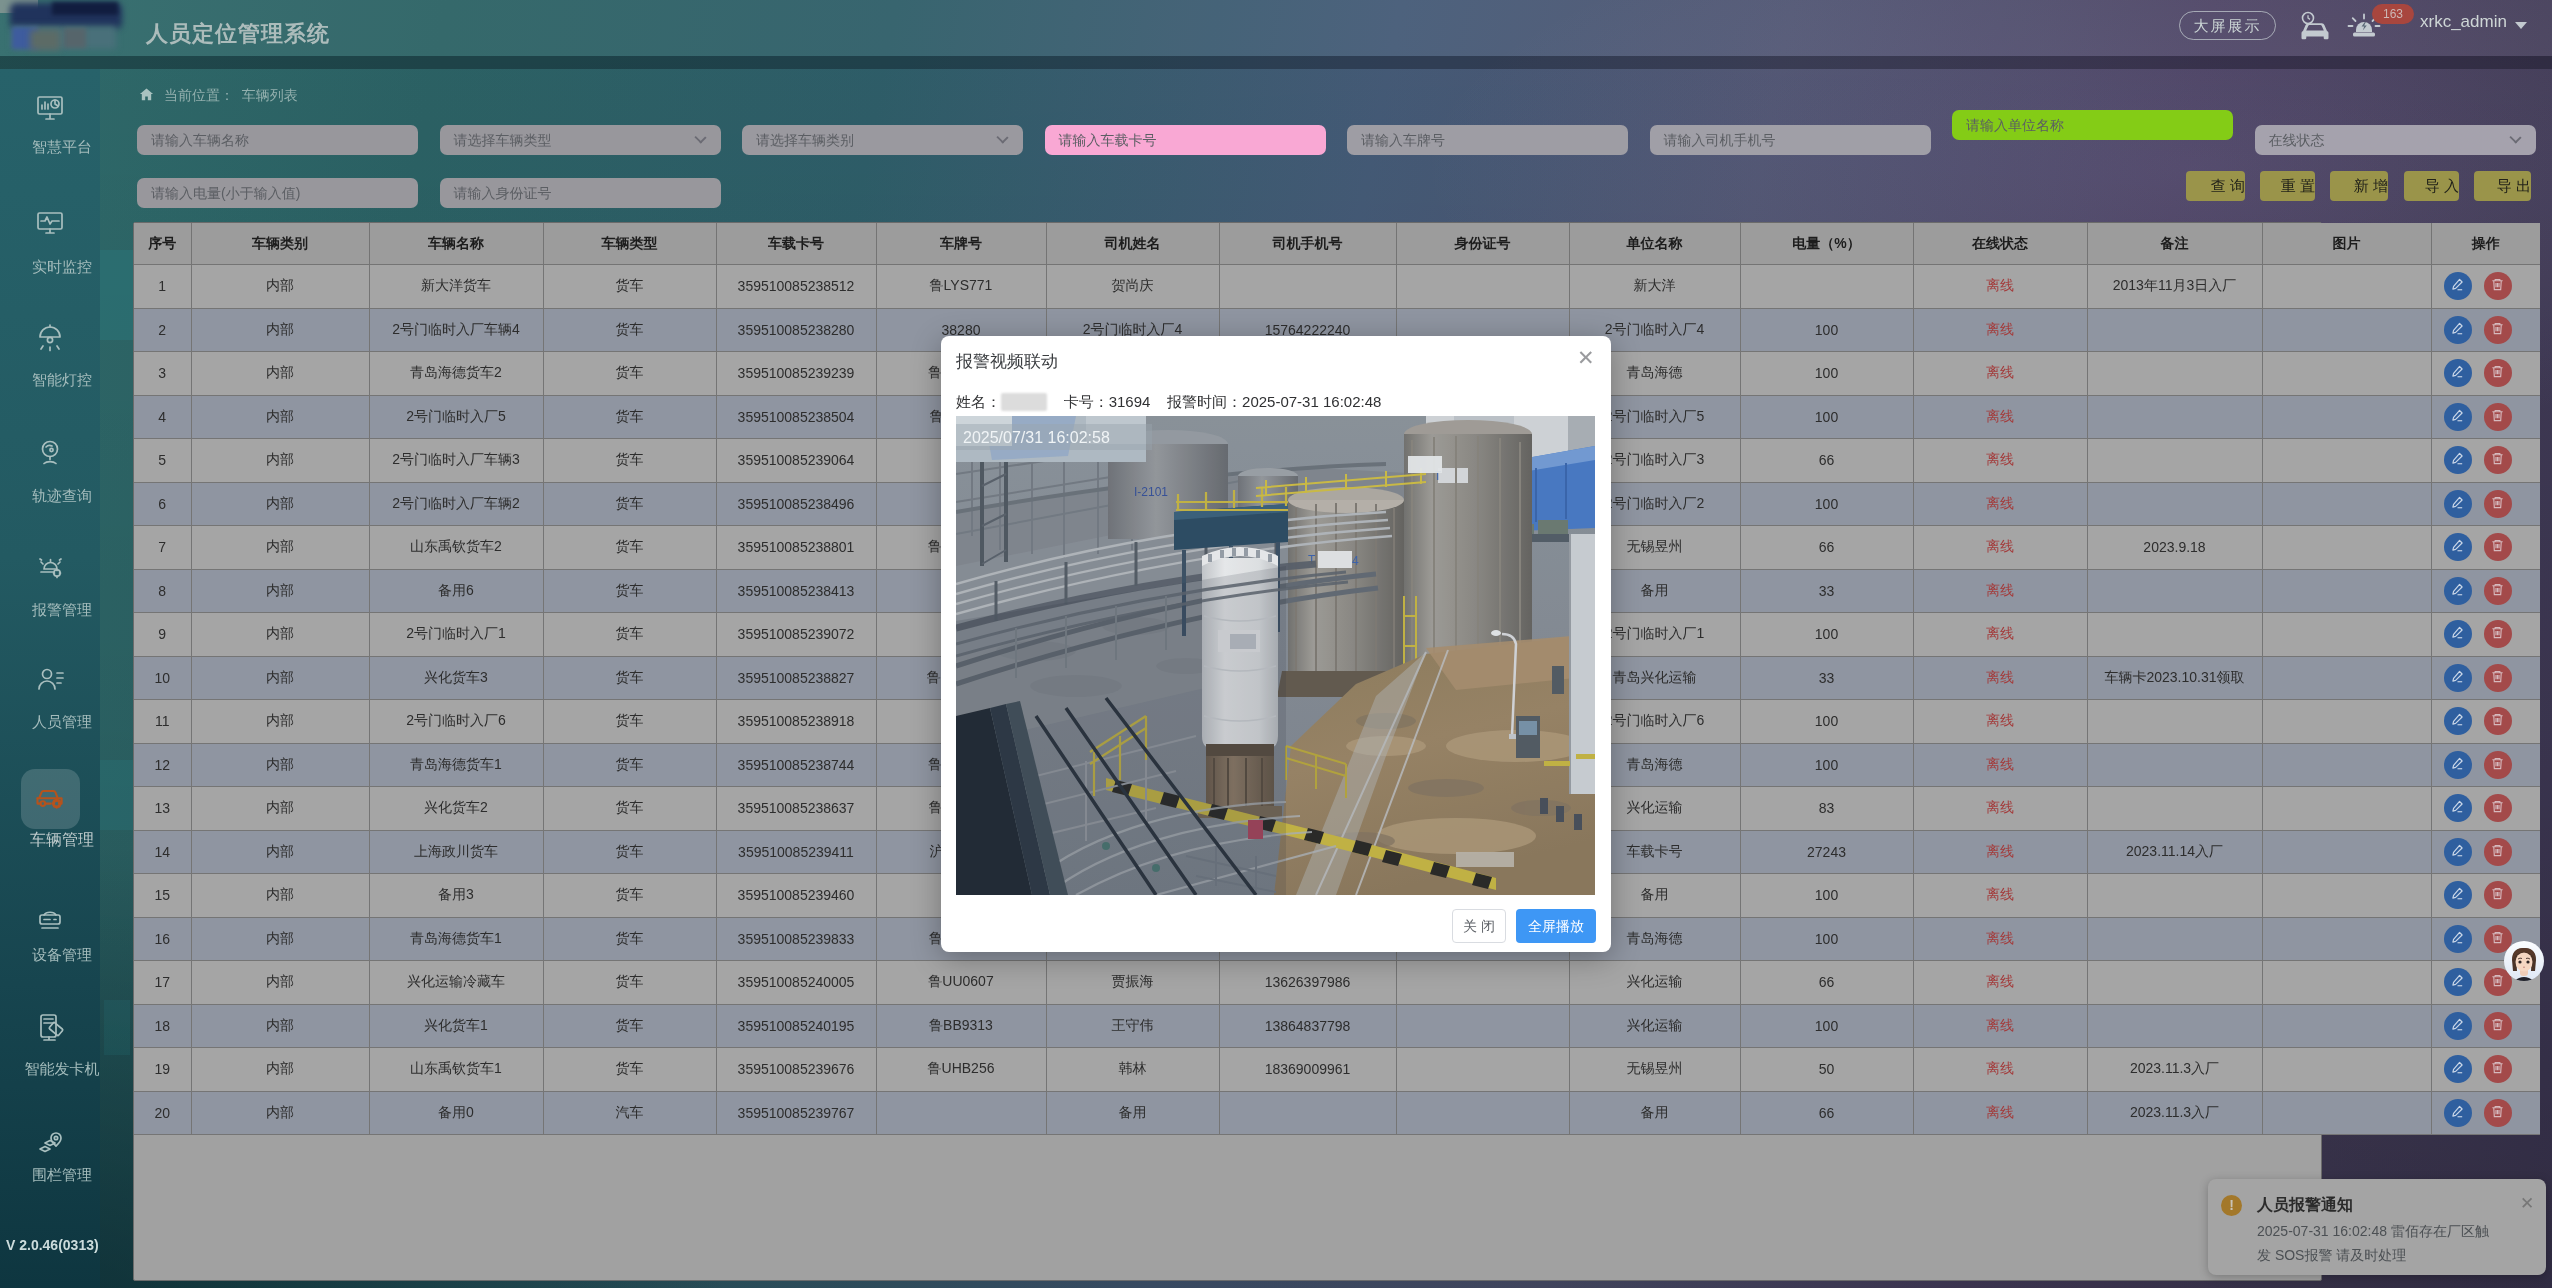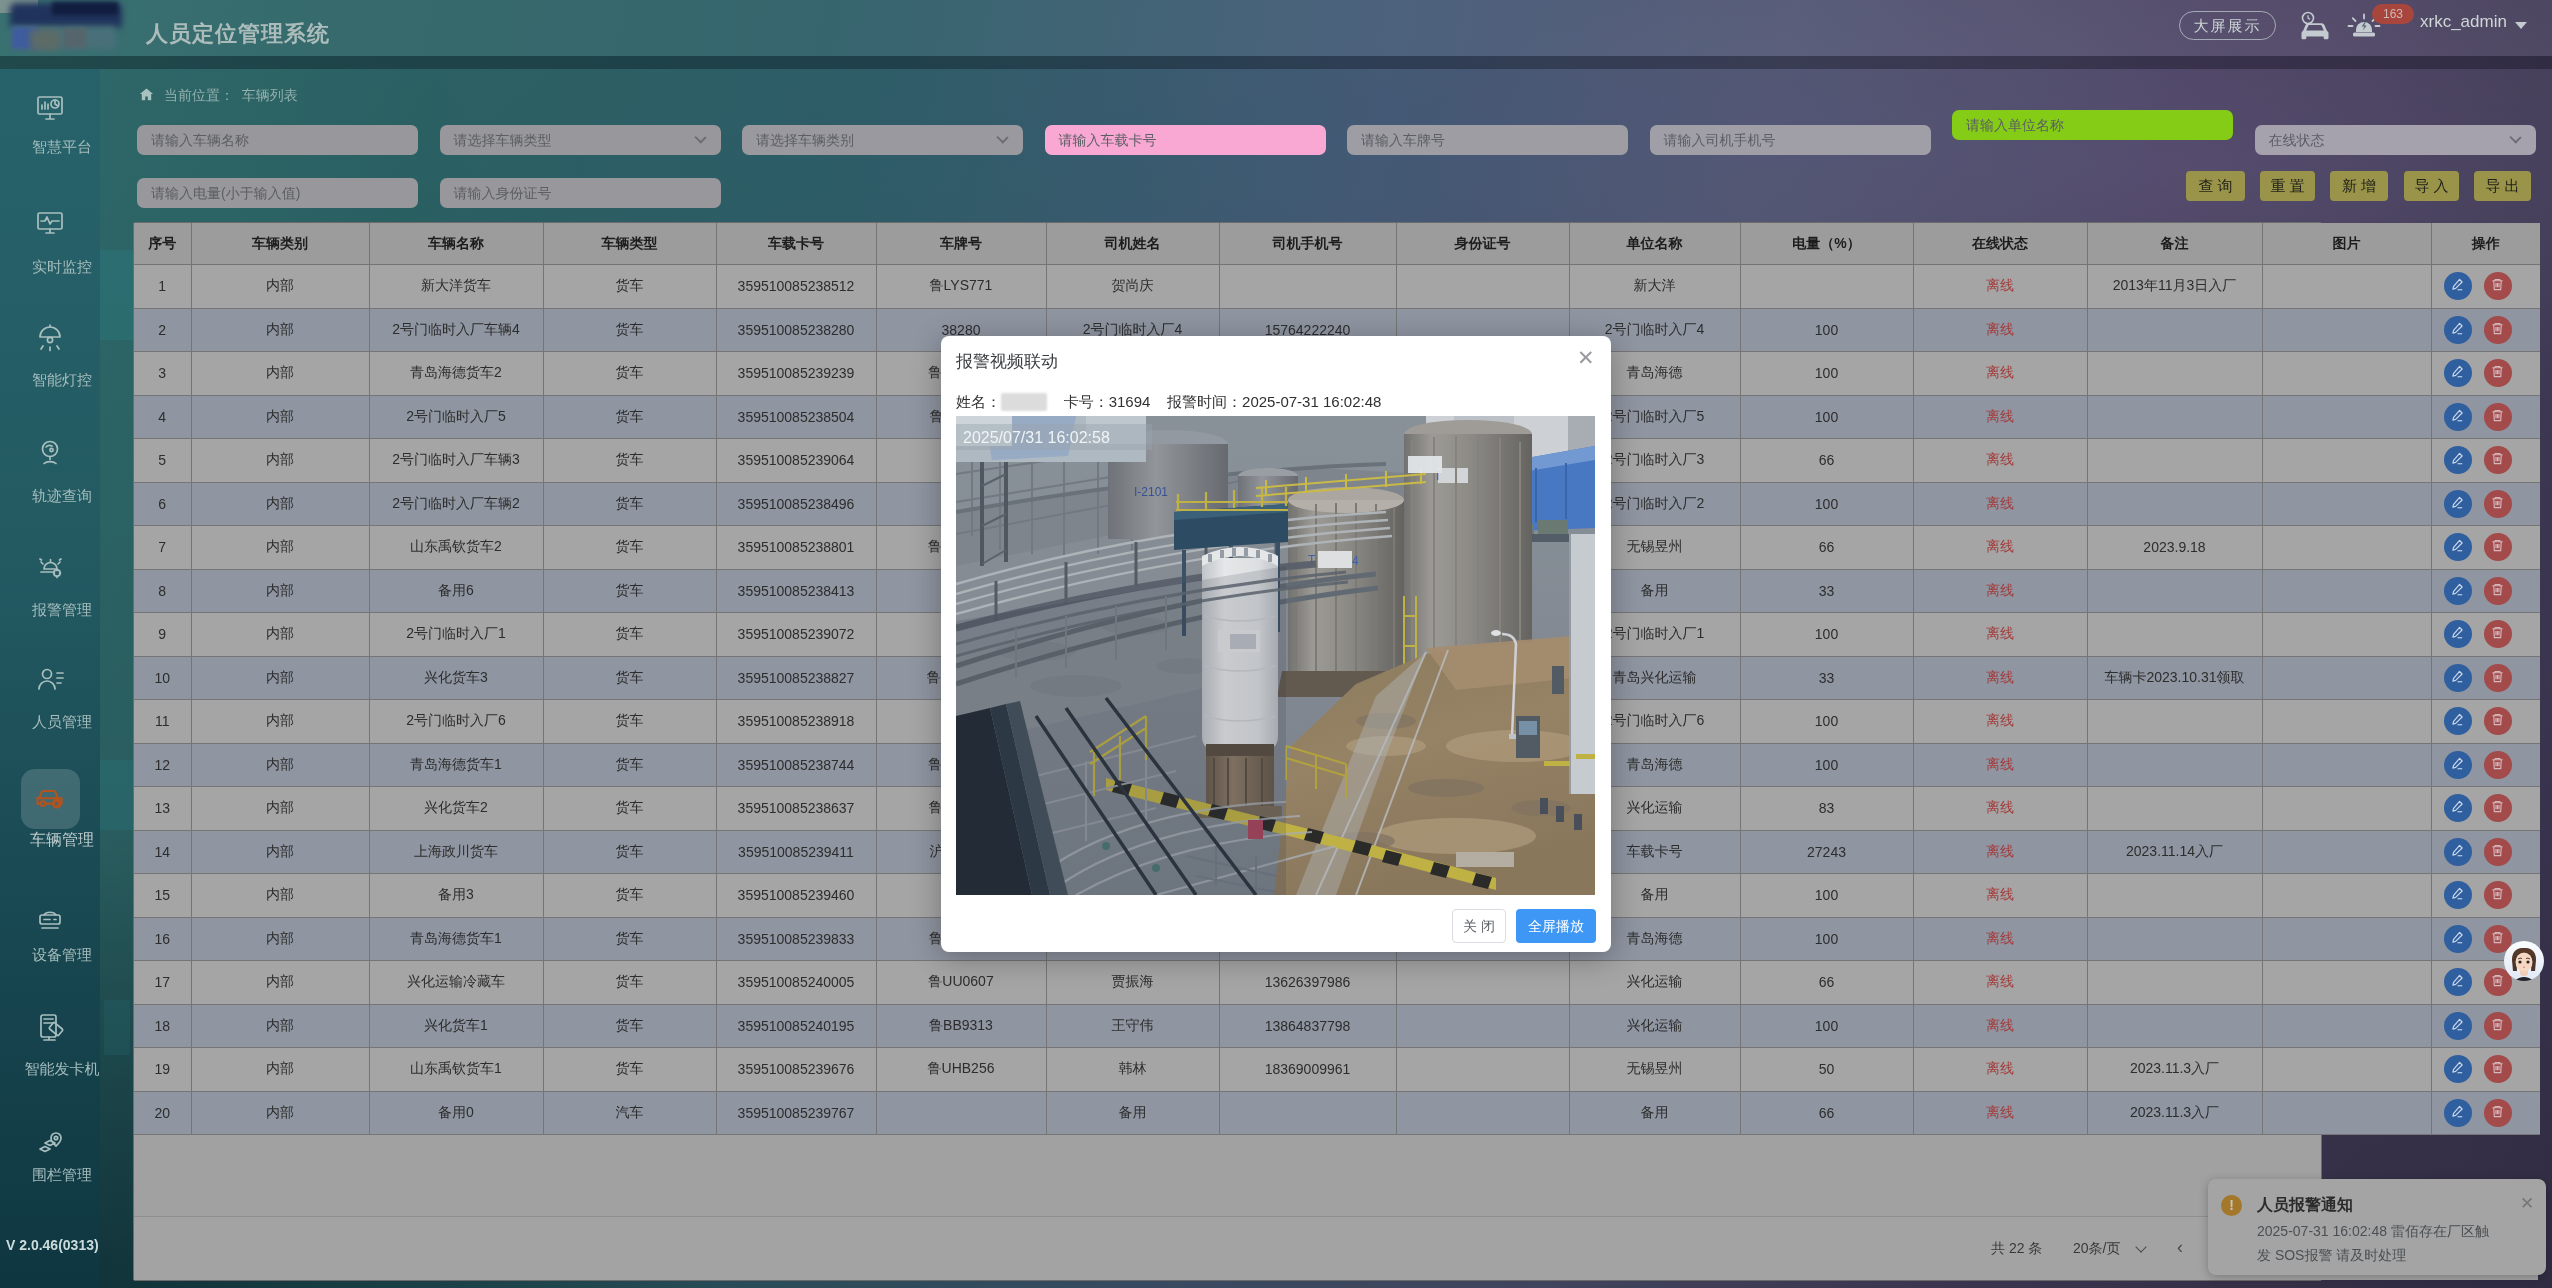--- a/index.html
+++ b/index.html
@@ -19,21 +19,21 @@
 #badge{position:absolute;left:2372px;top:4px;min-width:42px;height:20px;background:#a8463e;border-radius:10px;color:#cdb8b6;font-size:12px;text-align:center;line-height:20px;padding:0 6px}
 #sidebar{position:absolute;left:0;top:69px;width:100px;height:1219px;background:linear-gradient(180deg,#27626a 0%,#235a62 40%,#17454f 75%,#0e3640 100%)}
 .micon{position:absolute;left:0;width:100px;text-align:center}
 .mlabel{position:absolute;left:12px;width:100px;text-align:center;color:#a4bcbc;font-size:15px}
 .mlabel.on{color:#c0cccd;font-size:16px}
 .mbox{position:absolute;left:21px;width:59px;height:60px;background:rgba(255,255,255,0.16);border-radius:14px}
 #crumb{position:absolute;left:139px;top:87px;color:#93b0ae;font-size:14px}
 #crumb svg{vertical-align:-2px;margin-right:10px}
 .inp{position:absolute;width:281px;height:30px;background:#9b9aa0;border-radius:7px;color:#5b5e63;font-size:14px;line-height:30px;padding-left:14px}
 .chev{position:absolute;right:16px;top:10px;width:9px;height:9px;border-right:2px solid #6b6b74;border-bottom:2px solid #6b6b74;transform:rotate(45deg) scale(1,0.9);transform-origin:center;margin-top:-2px}
-.ybtn{position:absolute;top:170.5px;height:30px;background:#9a944a;border-radius:4px;color:#23231a;font-size:15px;text-align:center;line-height:30px}
+.ybtn{position:absolute;top:170.5px;height:30px;background:#9a944a;border-radius:4px;color:#23231a;font-size:15px;text-align:right;line-height:30px}
 #tblc{position:absolute;left:133px;top:222px;width:2189px;height:1059px;background:#a1a1a1;border:1px solid #6b6b6b;border-radius:2px}
 table{border-collapse:collapse;table-layout:fixed;width:2405px;font-size:14px}
 th{height:41.5px;background:#9c9c9c;color:#1d1d1d;font-weight:bold;border-right:1px solid #747474;border-bottom:1px solid #747474;text-align:center}
 td:last-child{padding-right:16px}
 td{height:43.5px;color:#2d2d2d;border-right:1px solid #757575;border-bottom:1px solid #757575;text-align:center;overflow:hidden;white-space:nowrap}
 tr.odd td{background:#a5a5a5}
 tr.even td{background:#8f95a1}
 th:last-child,td:last-child{border-right:none}
 .off{color:#a33c3c}
 .act{display:inline-block;width:28px;height:28px;border-radius:50%;vertical-align:middle;text-align:center;line-height:30px}
@@ -656,26 +656,20 @@
           <td></td>
           <td><span class="act edit"><svg width="15" height="15" viewBox="0 0 16 16">
                 <path d="M10.2 2.6 L12.9 5.3 L6.0 12.2 L3.1 12.9 L3.8 10.0 Z" fill="none" stroke="#c9d6e8" stroke-width="1.3" stroke-linejoin="round"></path>
                 <path d="M8 13.6 H13" stroke="#c9d6e8" stroke-width="1.2"></path>
               </svg></span><span class="act del"><svg width="15" height="15" viewBox="0 0 16 16">
                 <path d="M2.5 4 H13.5 M5.5 4 V2.6 H10.5 V4 M4 4 L4.6 13.4 H11.4 L12 4 M6.4 6.4 V11 M8 6.4 V11 M9.6 6.4 V11" fill="none" stroke="#d6b9bd" stroke-width="1.2"></path>
               </svg></span></td>
         </tr>
       </tbody>
     </table>
-<div id="pager">
-      <span style="position:absolute;left:1857px;top:23px">共 22 条</span>
-      <span style="position:absolute;left:1939px;top:23px">20条/页</span>
-      <span style="position:absolute;left:2003px;top:26px;width:8px;height:8px;border-right:1.5px solid #4a4a4a;border-bottom:1.5px solid #4a4a4a;transform:rotate(45deg)"></span>
-      <span style="position:absolute;left:2043px;top:20px;font-size:18px;color:#4a4a4a">‹</span>
-    </div>
 </div>
 <div id="modal">
     <div id="mtitle">报警视频联动</div>
     <div id="mclose">✕</div>
 <div id="minfo">姓名：<span style="display:inline-block;width:46px;height:18px;background:#dcdcdc;border-radius:2px;vertical-align:-4px;filter:blur(1px)"></span>&nbsp;&nbsp;&nbsp;&nbsp;卡号：31694&nbsp;&nbsp;&nbsp;&nbsp;报警时间：2025-07-31 16:02:48</div>
 <div id="mvideo"><svg width="639" height="479" viewBox="0 0 639 479">
 <defs>
 <linearGradient id="gtop" x1="0" y1="0" x2="0" y2="1">
             <stop offset="0" stop-color="#8f979e"></stop>
             <stop offset="1" stop-color="#7f8790"></stop>

